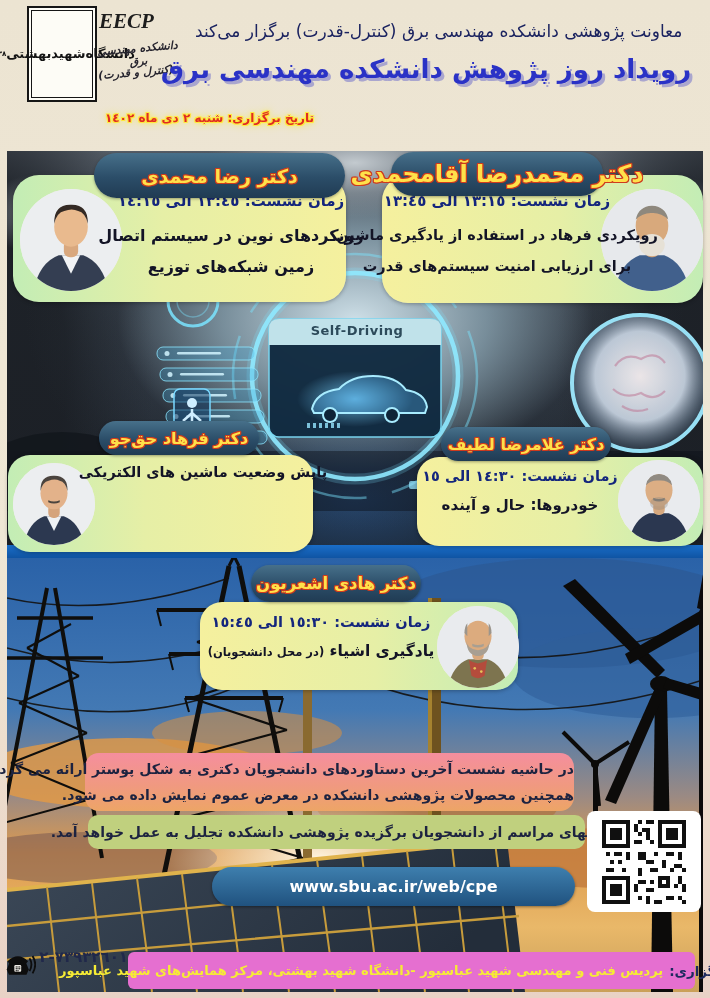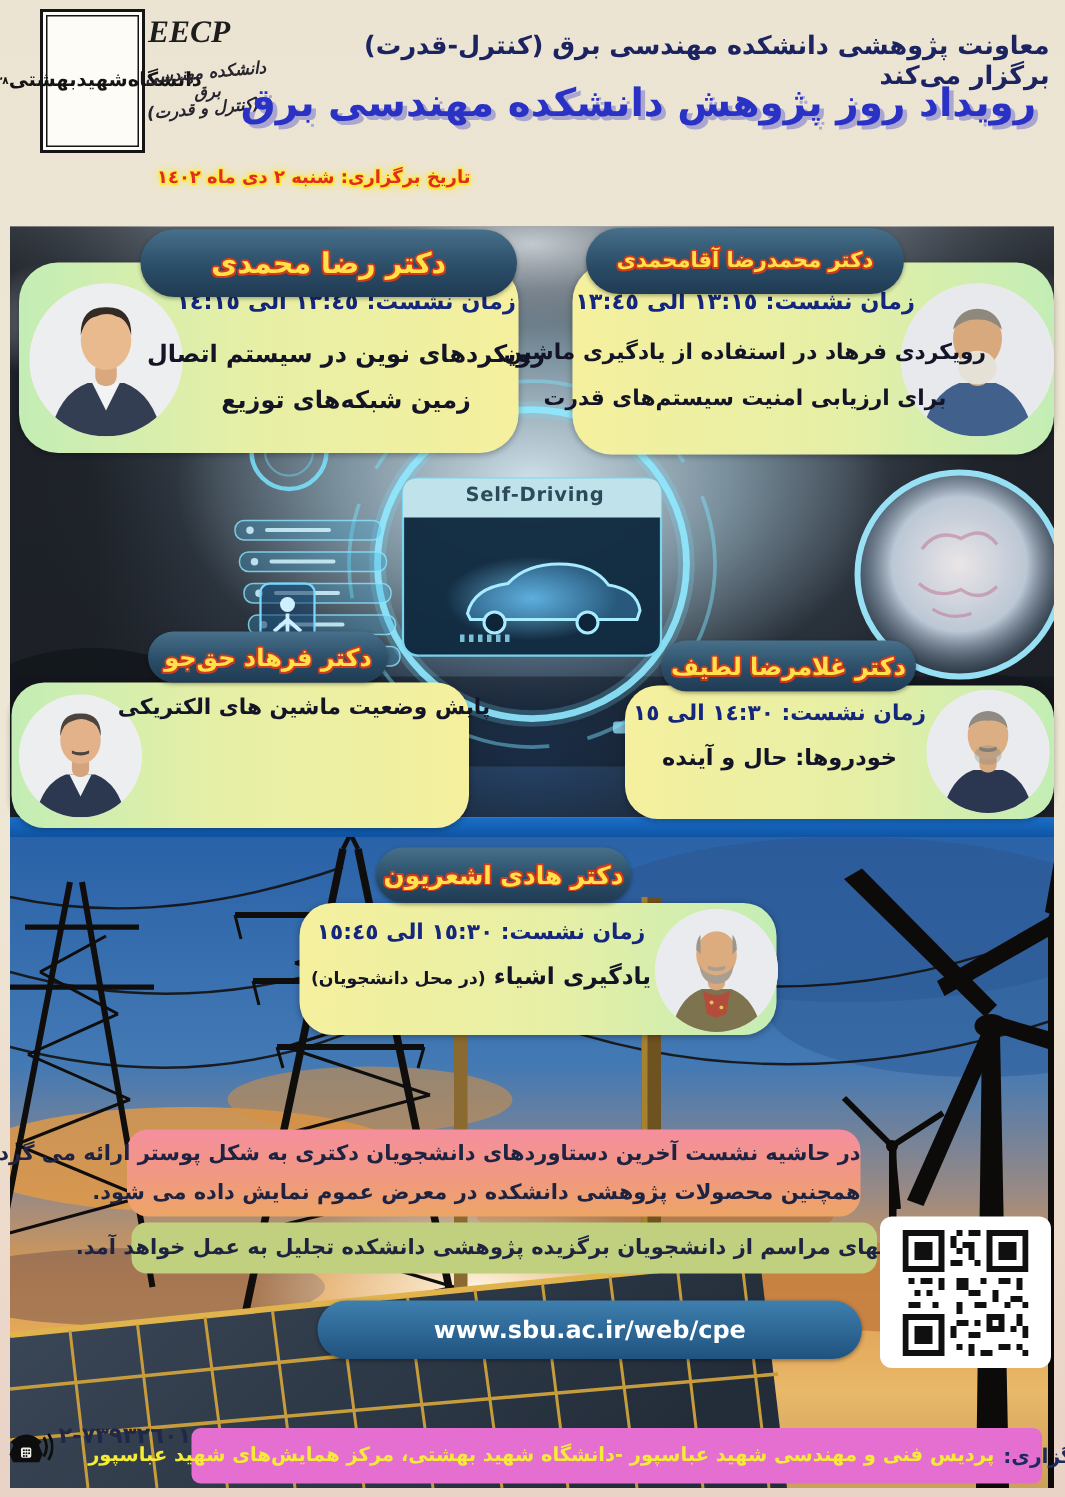--- a/index.html
+++ b/index.html
@@ -10,21 +10,21 @@
   }
   .abs{position:absolute;}
   
   .logo-frame{left:27px;top:6px;width:70px;height:96px;background:#fdfcf6;border:2px solid #151515;box-sizing:border-box;padding:2px;z-index:5;}
   .logo-inner{width:100%;height:100%;border:1px solid #151515;box-sizing:border-box;display:flex;flex-direction:row;align-items:center;justify-content:center;line-height:1.12;}
   .logo-inner span{font-weight:bold;font-size:13px;color:#141414;}
   .logo-inner .yr{font-size:7px;margin-top:2px;}
   .eecp{left:99px;top:9px;font-family:"Liberation Serif",serif;font-style:italic;font-weight:bold;font-size:21px;color:#1d1d1d;z-index:5;}
   .hand1{left:92px;top:42px;width:92px;font-size:11px;font-weight:bold;font-style:italic;color:#26242e;transform:rotate(-5deg);text-align:center;z-index:5;}
   .hand2{left:90px;top:66px;width:92px;font-size:11px;font-weight:bold;font-style:italic;color:#26242e;transform:rotate(-5deg);text-align:center;z-index:5;}
-  .organizer{left:195px;top:21px;width:505px;text-align:right;font-size:17px;font-weight:bold;color:#1b2360;z-index:5;}
+  .organizer{left:195px;top:21px;width:505px;text-align:left;font-size:17px;font-weight:normal;color:#1b2360;z-index:5;}
   .main-title{left:148px;top:54px;width:556px;text-align:center;font-size:26px;font-weight:bold;color:#2a32c6;text-shadow:3px 3px 0 #aaa6ce;white-space:nowrap;z-index:5;}
   .date-line{left:14px;top:111px;width:300px;font-size:12px;font-weight:bold;color:#e02c22;white-space:nowrap;
     text-shadow:0 0 4px #ffe93c,1px 1px 0 #ffe93c,-1px -1px 0 #ffe93c,1px -1px 0 #ffe93c,-1px 1px 0 #ffe93c,0 0 8px #ffe93c;z-index:5;}
   
   .car-scene{left:7px;top:151px;width:696px;height:394px;z-index:1;
     background:
       radial-gradient(ellipse 90px 55px at 6% 16%,rgba(190,200,206,.65),rgba(0,0,0,0) 75%),
       radial-gradient(ellipse 90px 55px at 94% 16%,rgba(190,200,206,.6),rgba(0,0,0,0) 75%),
       radial-gradient(ellipse 150px 55px at 50% 3%,#c3cacf 0%,rgba(150,158,165,.55) 55%,rgba(80,88,96,0) 100%),
       radial-gradient(ellipse 330px 210px at 50% 43%,rgba(214,232,240,.95) 0%,rgba(150,178,192,.7) 40%,rgba(70,86,100,.12) 72%,rgba(0,0,0,0) 100%),
@@ -35,21 +35,21 @@
   .hud-label{left:309px;top:323px;width:96px;text-align:center;font-size:13px;font-weight:bold;color:#2c4a5a;letter-spacing:.5px;z-index:2;}
   .blue-bar{left:7px;top:545px;width:696px;height:13px;background:linear-gradient(180deg,#1a6ec9,#0f54a3);z-index:2;}
   
   .bottom-scene{left:7px;top:558px;width:696px;height:434px;z-index:1;}
   
   .pill{display:flex;align-items:center;justify-content:center;border-radius:26px;
     background:linear-gradient(180deg,#47708a 0%,#2b4d68 55%,#203b53 100%);box-shadow:0 1px 3px rgba(0,0,0,.35);z-index:6;}
   .pill span{color:#ffe14a;font-weight:bold;white-space:nowrap;
     text-shadow:1.2px 0 #cf3b1e,-1.2px 0 #cf3b1e,0 1.2px #cf3b1e,0 -1.2px #cf3b1e,1px 1px #cf3b1e,-1px -1px #cf3b1e,1px -1px #cf3b1e,-1px 1px #cf3b1e;}
   .p1{left:94px;top:153px;width:251px;height:45px;} .p1 span{font-size:19px;}
-  .p2{left:391px;top:152px;width:212px;height:44px;} .p2 span{font-size:14px;}
+  .p2{left:391px;top:152px;width:212px;height:44px;} .p2 span{font-size:24px;}
   .p3{left:99px;top:421px;width:160px;height:34px;} .p3 span{font-size:16px;}
   .p4{left:441px;top:427px;width:170px;height:34px;} .p4 span{font-size:16px;}
   .p5{left:251px;top:565px;width:170px;height:37px;} .p5 span{font-size:16.5px;}
   .cbody{border-radius:26px;box-shadow:0 1px 4px rgba(0,0,0,.3);z-index:3;}
   .grad-l{background:linear-gradient(90deg,#c3edb5 0%,#e6efa6 45%,#f5f09e 100%);}
   .grad-r{background:linear-gradient(90deg,#f5f09e 0%,#e6efa6 55%,#c3edb5 100%);}
   .b1{left:13px;top:175px;width:333px;height:127px;}
   .b2{left:382px;top:175px;width:321px;height:128px;}
   .b3{left:8px;top:455px;width:305px;height:97px;border-radius:22px;}
   .b4{left:417px;top:457px;width:286px;height:89px;border-radius:22px;}

